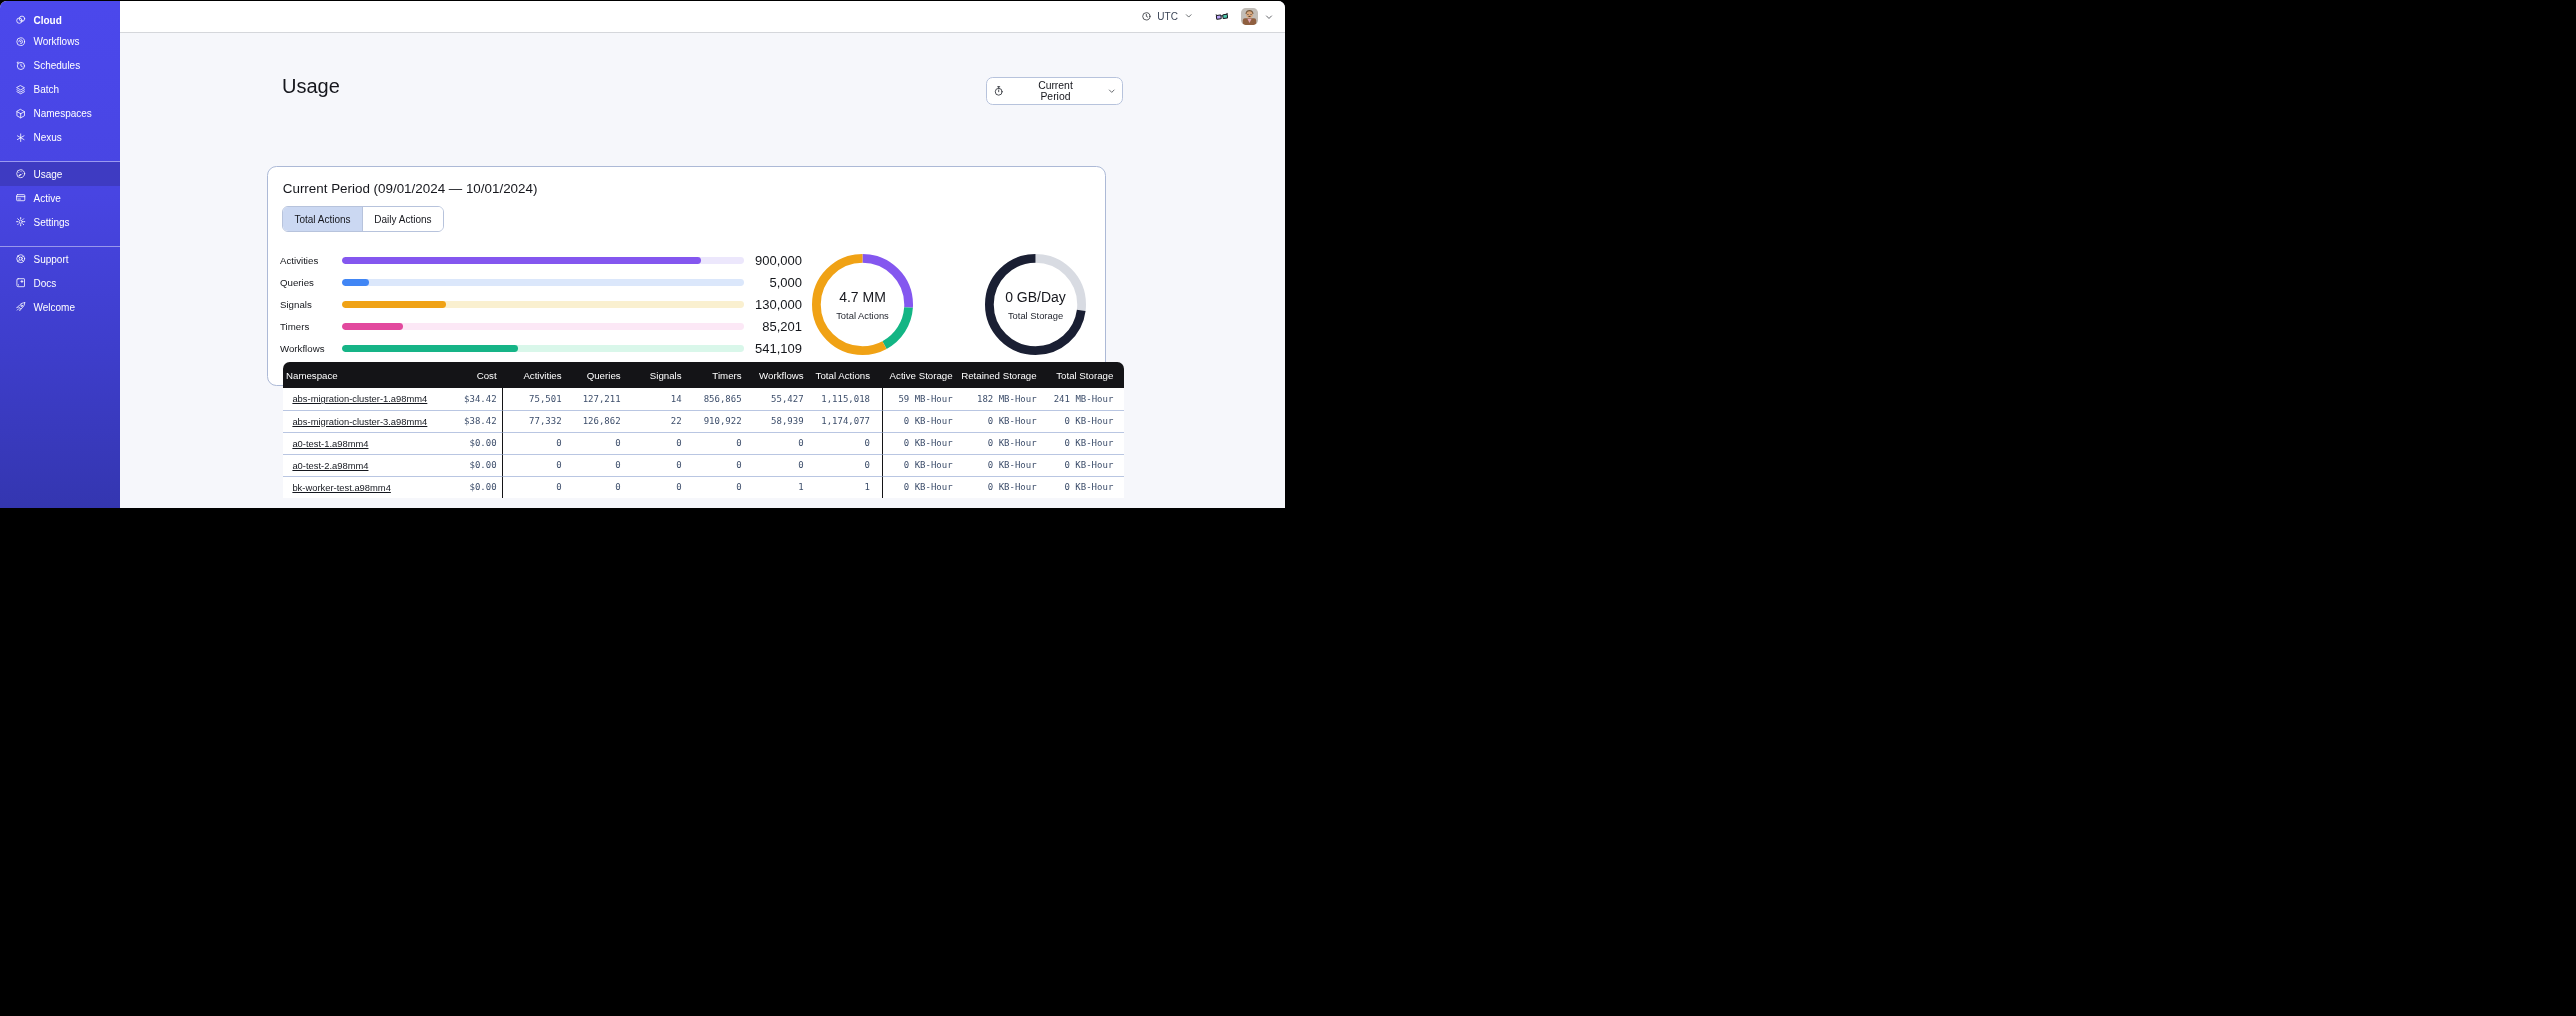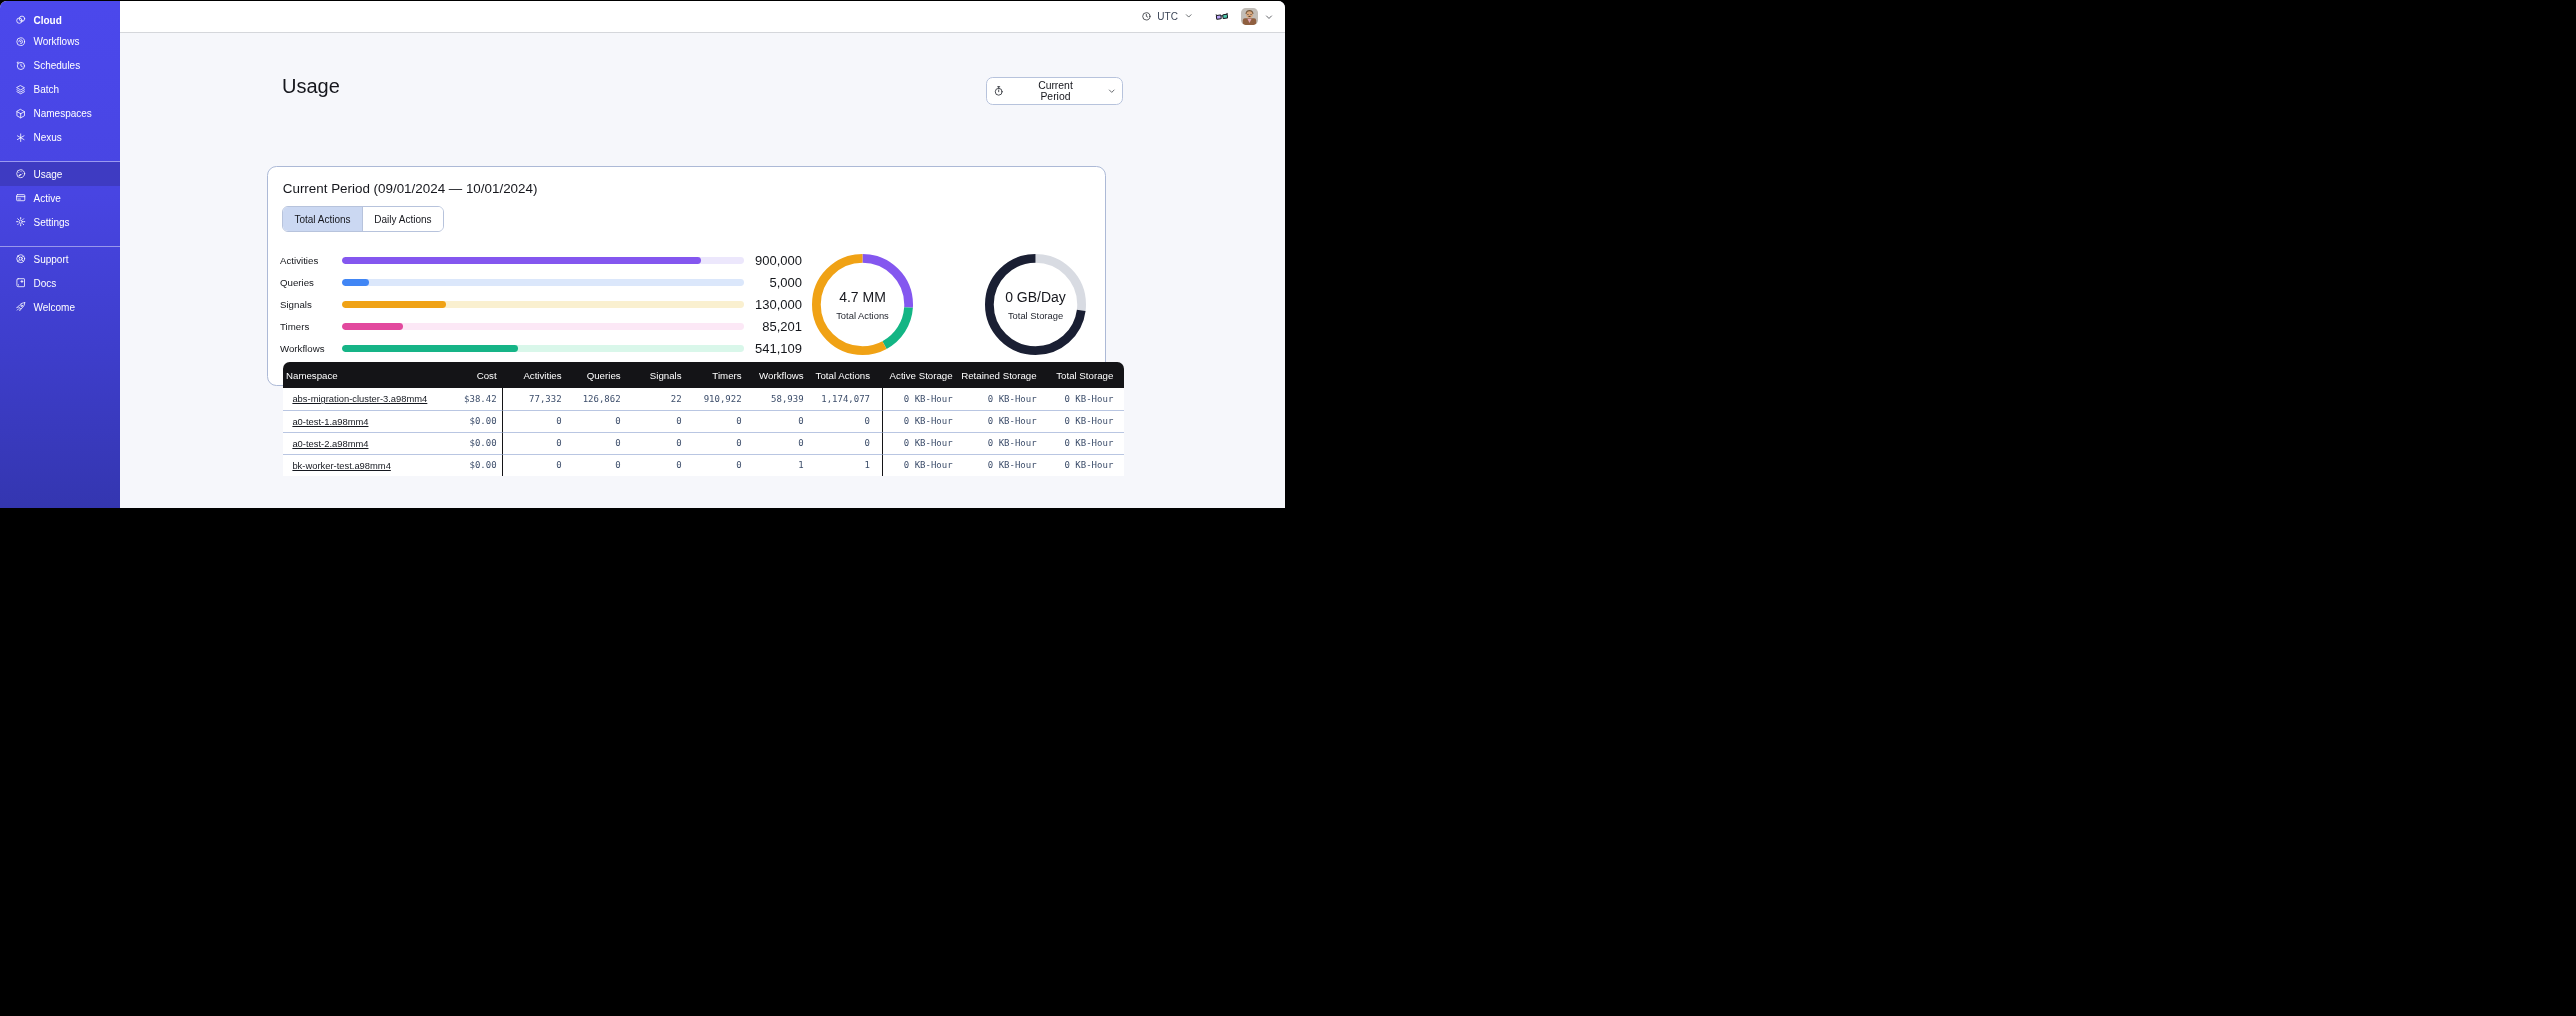--- a/index.html
+++ b/index.html
@@ -413,20 +413,33 @@
             <th>Timers</th>
             <th>Workflows</th>
             <th>Total Actions</th>
             <th class="divL">Active Storage</th>
             <th>Retained Storage</th>
             <th>Total Storage</th>
           </tr>
         </thead>
       <tbody>
           <tr>
+            <td class="ns"><a class="ns-link">abs-migration-cluster-1.a98mm4</a></td>
+            <td>$34.42</td>
+            <td class="divL">75,501</td>
+            <td>127,211</td>
+            <td>14</td>
+            <td>856,865</td>
+            <td>55,427</td>
+            <td>1,115,018</td>
+            <td class="divL">59 MB-Hour</td>
+            <td>182 MB-Hour</td>
+            <td>241 MB-Hour</td>
+          </tr>
+          <tr>
             <td class="ns"><a class="ns-link">abs-migration-cluster-3.a98mm4</a></td>
             <td>$38.42</td>
             <td class="divL">77,332</td>
             <td>126,862</td>
             <td>22</td>
             <td>910,922</td>
             <td>58,939</td>
             <td>1,174,077</td>
             <td class="divL">0 KB-Hour</td>
             <td>0 KB-Hour</td>

